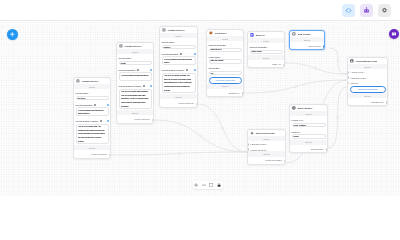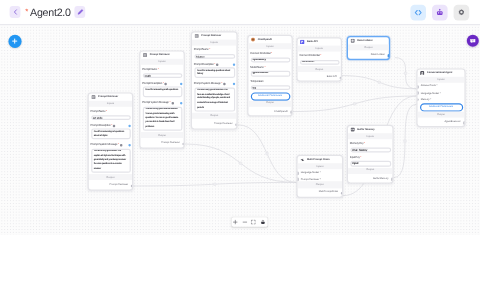--- a/index.html
+++ b/index.html
@@ -85,36 +85,20 @@
   .zbtn svg{width:100%;height:100%;display:block;}
   .chat-fab{position:absolute;width:10px;height:10px;border-radius:50%;background:#6a28c4;
             display:flex;align-items:center;justify-content:center;
             box-shadow:0 0.5px 2px rgba(60,20,120,0.25);}
 </style>
 </head>
 <body>
 
 <div id="app">
   <div id="header">
-    <div class="hdr-left">
-      <div class="back-btn">
-        <svg width="6" height="6" viewBox="0 0 12 12">
-            <path d="M7.3 2.4 4 6l3.3 3.6" fill="none" stroke="#7b54d6" stroke-width="1.3" stroke-linecap="round" stroke-linejoin="round"></path>
-          </svg>
-      </div>
-      <div class="title-wrap">
-        <span class="star">*</span>
-        <span class="flow-title">Agent2.0</span>
-      </div>
-      <div class="edit-btn">
-        <svg width="6" height="6" viewBox="0 0 12 12">
-            <path d="M8.4 1.9 10.1 3.6 4.4 9.3 2.2 9.8 2.7 7.6z" fill="#8a62e0" stroke="#7b54d6" stroke-width="0.8" stroke-linejoin="round"></path>
-          </svg>
-      </div>
-    </div>
     <div class="hdr-right">
       <div class="hbtn code">
         <svg width="7" height="7" viewBox="0 0 14 14">
             <path d="M5.4 3.4 2.2 7l3.2 3.6M8.6 3.4 11.8 7l-3.2 3.6" fill="none" stroke="#4a9bf0" stroke-width="1.7" stroke-linecap="round" stroke-linejoin="round"></path>
           </svg>
       </div>
       <div class="hbtn bot">
         <svg width="7" height="7" viewBox="0 0 14 14">
             <rect x="2.4" y="4.6" width="9.2" height="6.6" rx="1.8" fill="#7c3fd4"></rect>
             <rect x="6.4" y="1.6" width="1.2" height="2.6" fill="#7c3fd4"></rect>

